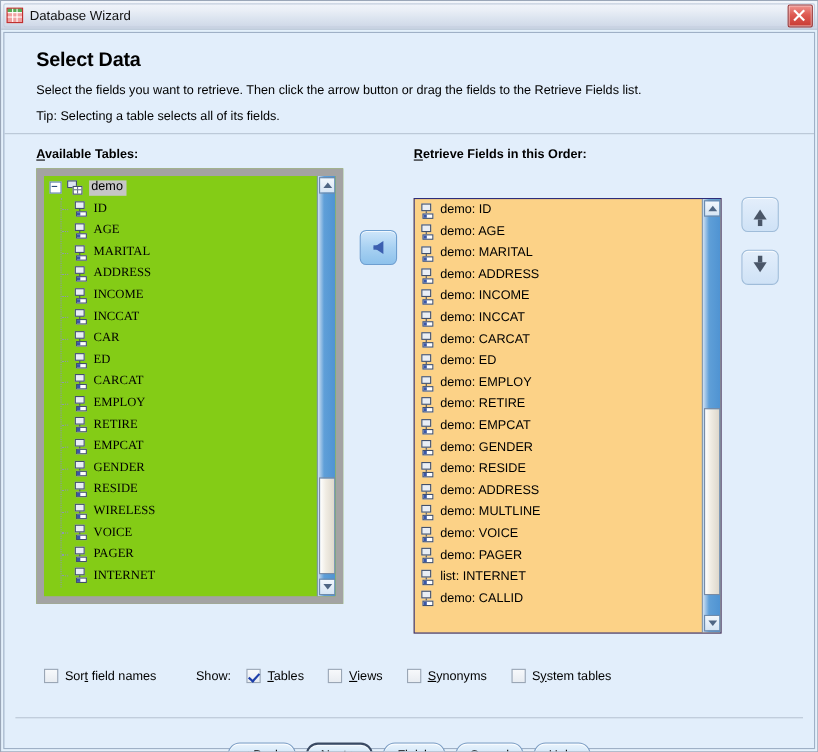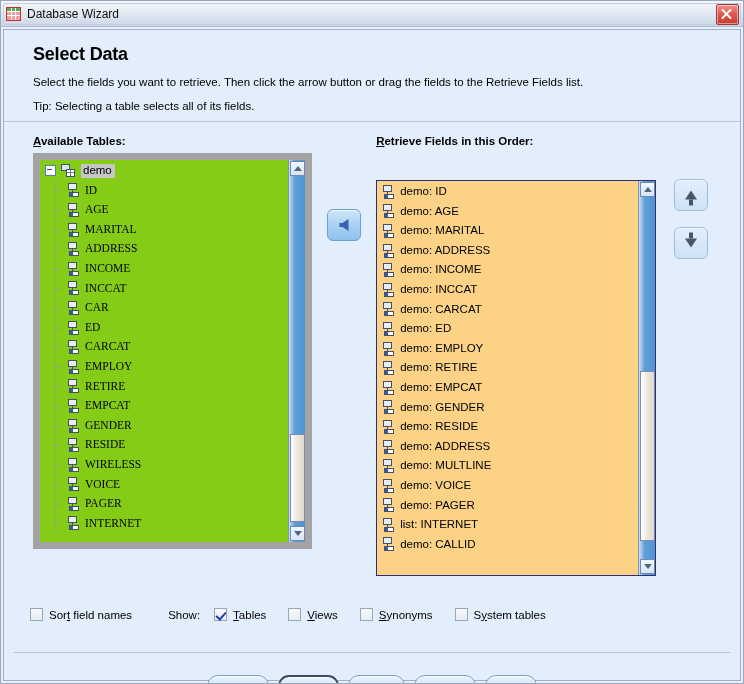--- a/index.html
+++ b/index.html
@@ -431,21 +431,21 @@
     width: 64px;
     padding-top: 44px;
     padding-left: 18px;
     box-sizing: border-box;
   }
   #order-col .icon-btn { margin-bottom: 16px; }
 
   
   #options-row {
     position: absolute;
-    left: 26px;
+    left: 36px;
     top: 578px;
     display: flex;
     align-items: center;
     font-size: 11.5px;
     color: #000000;
   }
   .cb-wrap {
     display: flex;
     align-items: center;
     margin-right: 22px;

